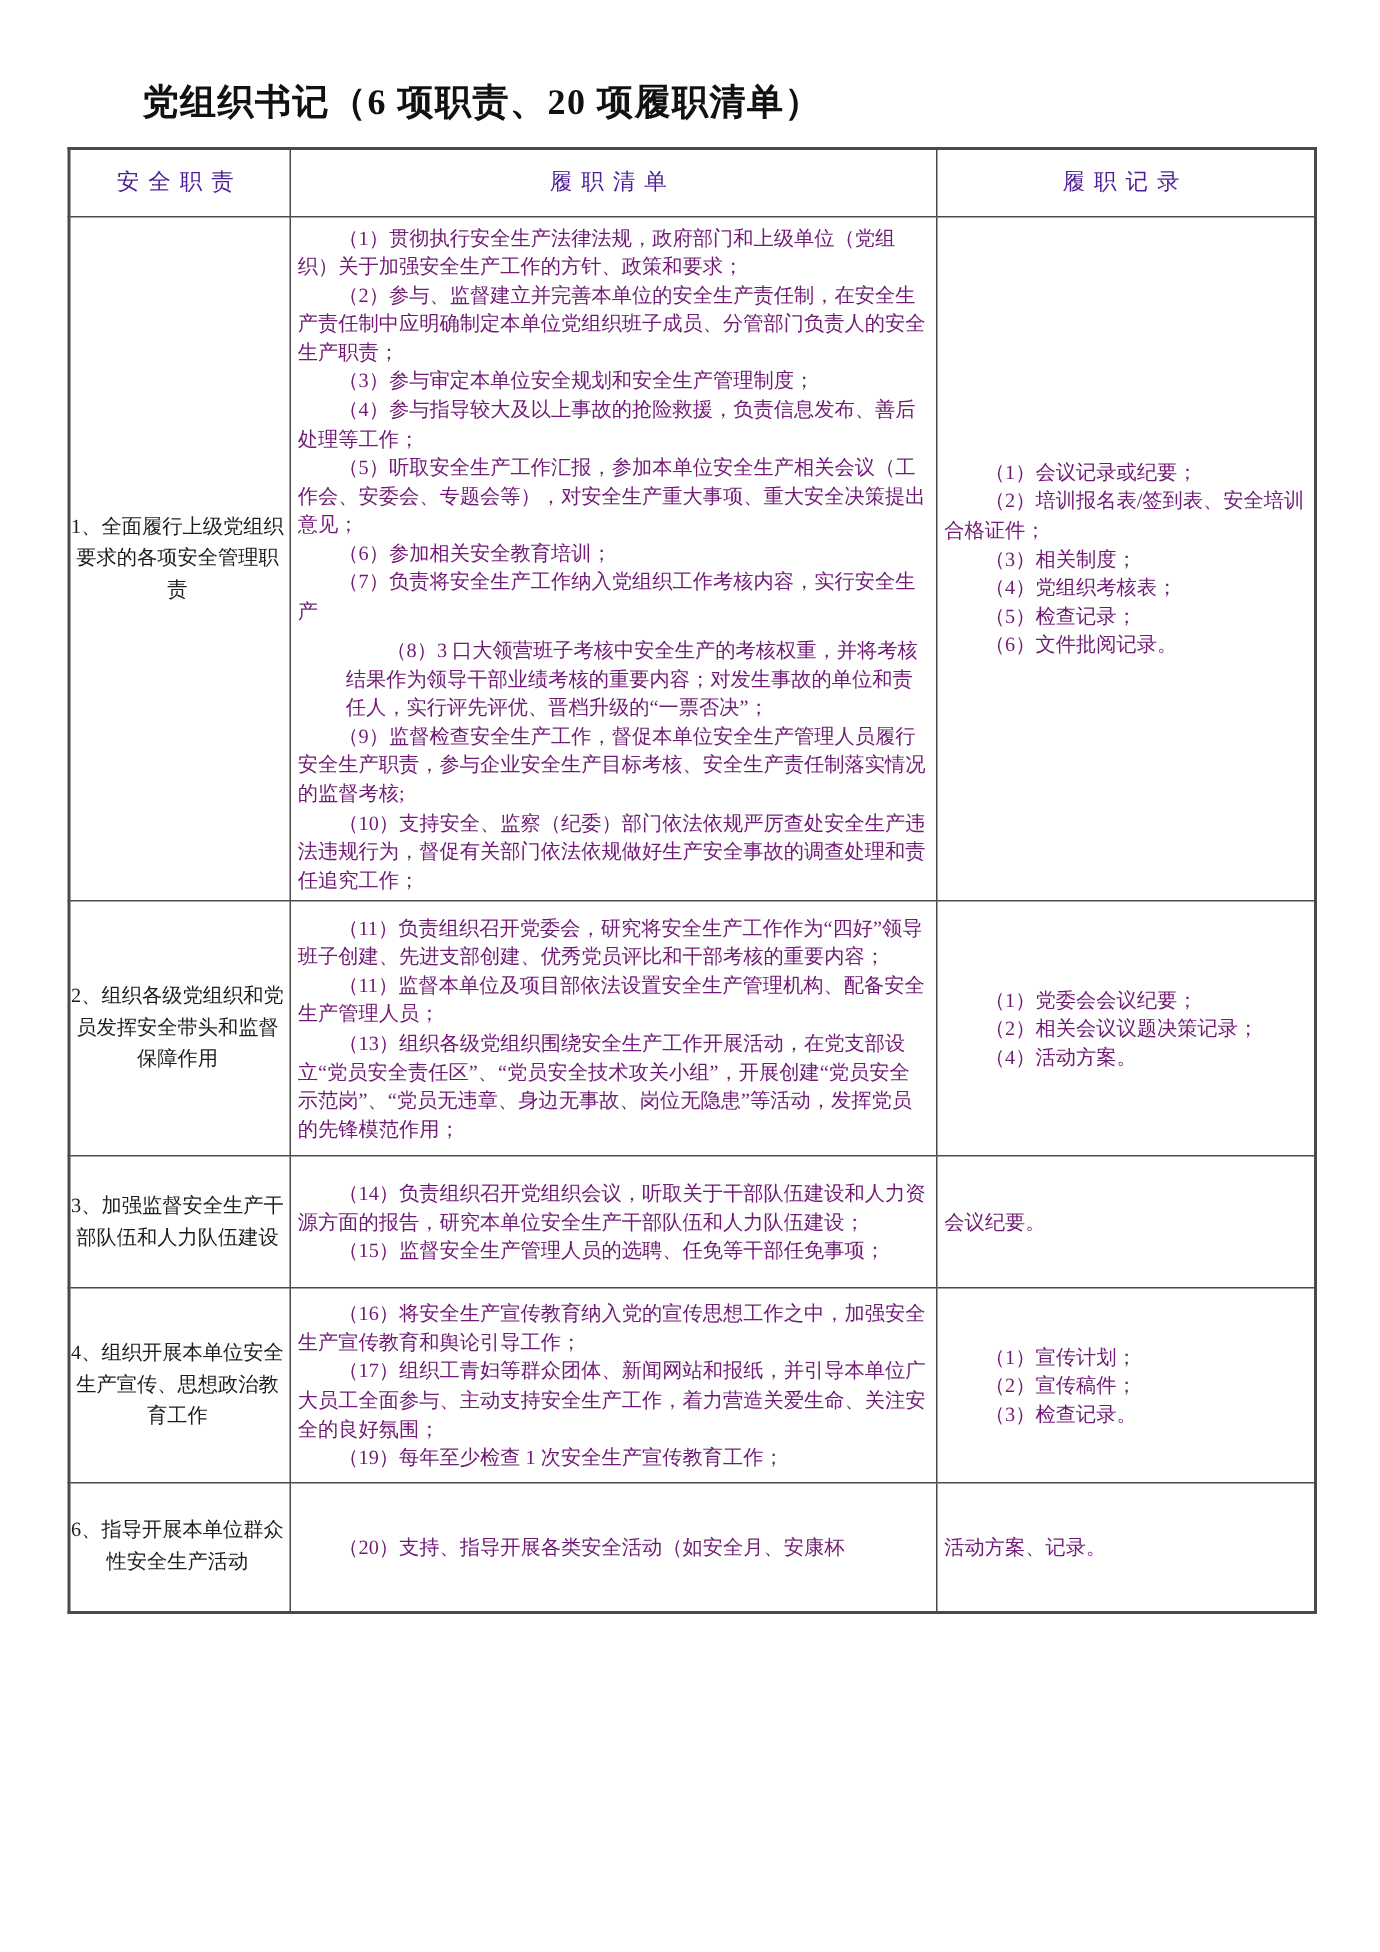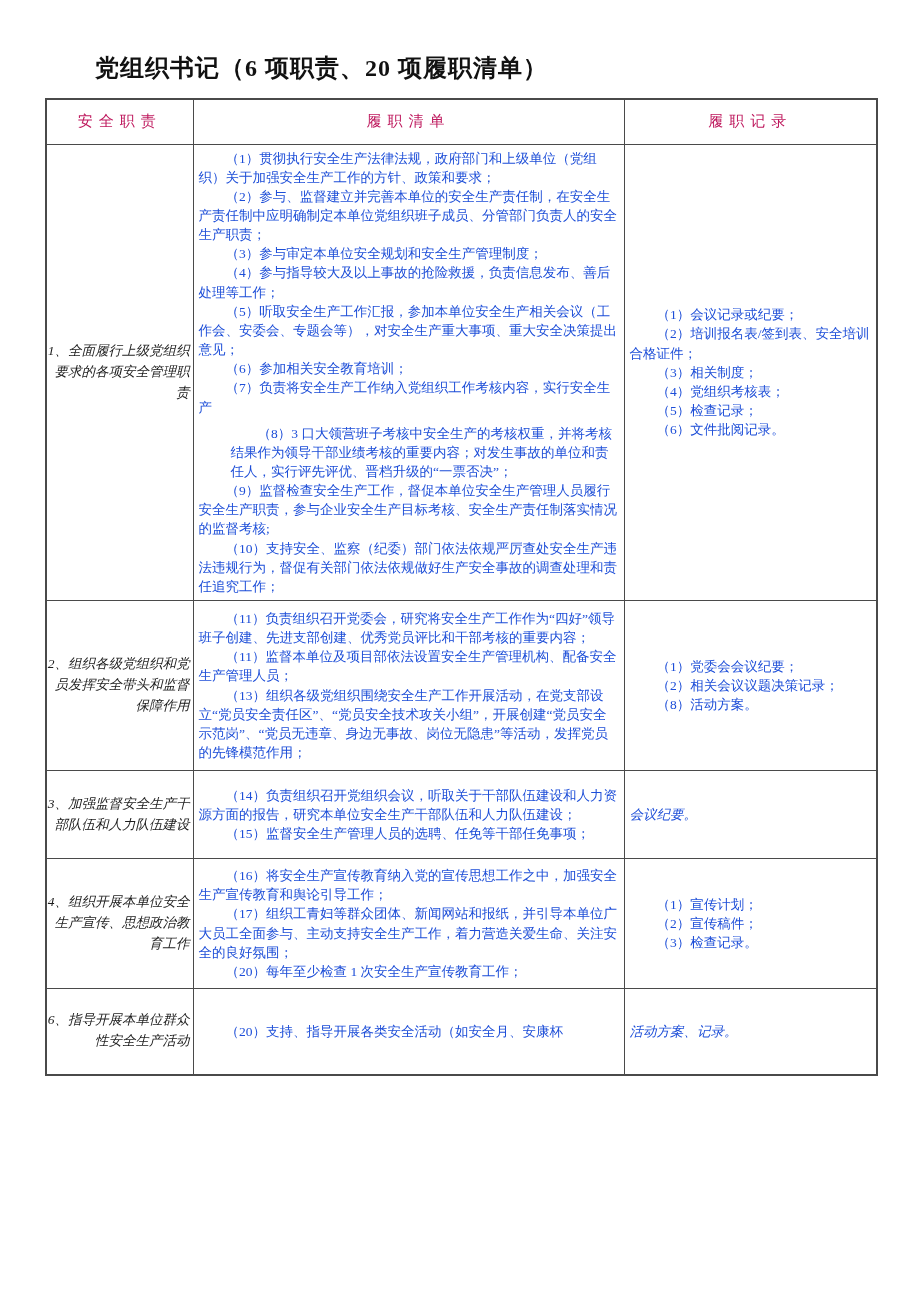--- a/index.html
+++ b/index.html
@@ -39,42 +39,41 @@
     font-weight: normal;
   }
   table.duties { border: 2px solid #4a4a4a; }
   table.duties tr.header-row th { border-bottom: 1px solid #4a4a4a; }
 
   tr.header-row { height: 45px; }
   tr.header-row th {
     font-size: 15px;
     text-align: center;
     letter-spacing: 6px;
-    color: #be185d;
+    color: #4c1d95;
   }
 
   td.cell-duty {
     font-size: 13.5px;
     line-height: 1.55;
     padding: 2px 3px 2px 0;
-    text-align: right;
+    text-align: center;
     color: #1c1c1c;
-    font-style: italic;
   }
   td.cell-checklist, td.cell-records {
     font-size: 13.5px;
     line-height: 1.42;
     padding: 4px 5px;
-    color: #1d4ed8;
+    color: #701a75;
   }
   td.cell-checklist p, td.cell-records p {
     text-indent: 2em;
     margin: 0;
   }
-  td.no-indent p { text-indent: 0; font-style: italic; }
+  td.no-indent p { text-indent: 0; }
 
   tr.r1 { height: 442px; }
   tr.r2 { height: 170px; }
   tr.r3 { height: 88px; }
   tr.r4 { height: 130px; }
   tr.r5 { height: 84px; }
   tr.r6 { height: 86px; }
 
   
   tr.r1 td.cell-checklist p:nth-child(8) { margin-top: 7px; margin-left: 32px; }
@@ -127,41 +126,41 @@
     <tr class="r2">
       <td class="cell-duty">2、组织各级党组织和党员发挥安全带头和监督保障作用</td>
       <td class="cell-checklist">
             <p>（11）负责组织召开党委会，研究将安全生产工作作为“四好”领导班子创建、先进支部创建、优秀党员评比和干部考核的重要内容；</p>
             <p>（11）监督本单位及项目部依法设置安全生产管理机构、配备安全生产管理人员；</p>
             <p>（13）组织各级党组织围绕安全生产工作开展活动，在党支部设立“党员安全责任区”、“党员安全技术攻关小组”，开展创建“党员安全示范岗”、“党员无违章、身边无事故、岗位无隐患”等活动，发挥党员的先锋模范作用；</p>
           </td>
       <td class="cell-records">
             <p>（1）党委会会议纪要；</p>
             <p>（2）相关会议议题决策记录；</p>
-            <p>（8）活动方案。</p>
+            <p>（4）活动方案。</p>
           </td>
     </tr>
 
     <tr class="r3">
       <td class="cell-duty">3、加强监督安全生产干部队伍和人力队伍建设</td>
       <td class="cell-checklist">
             <p>（14）负责组织召开党组织会议，听取关于干部队伍建设和人力资源方面的报告，研究本单位安全生产干部队伍和人力队伍建设；</p>
             <p>（15）监督安全生产管理人员的选聘、任免等干部任免事项；</p>
           </td>
       <td class="cell-records no-indent">
             <p>会议纪要。</p>
           </td>
     </tr>
 
     <tr class="r4">
       <td class="cell-duty">4、组织开展本单位安全生产宣传、思想政治教育工作</td>
       <td class="cell-checklist">
             <p>（16）将安全生产宣传教育纳入党的宣传思想工作之中，加强安全生产宣传教育和舆论引导工作；</p>
             <p>（17）组织工青妇等群众团体、新闻网站和报纸，并引导本单位广大员工全面参与、主动支持安全生产工作，着力营造关爱生命、关注安全的良好氛围；</p>
-            <p>（20）每年至少检查 1 次安全生产宣传教育工作；</p>
+            <p>（19）每年至少检查 1 次安全生产宣传教育工作；</p>
           </td>
       <td class="cell-records">
             <p>（1）宣传计划；</p>
             <p>（2）宣传稿件；</p>
             <p>（3）检查记录。</p>
           </td>
     </tr>
 
 
     <tr class="r6">

